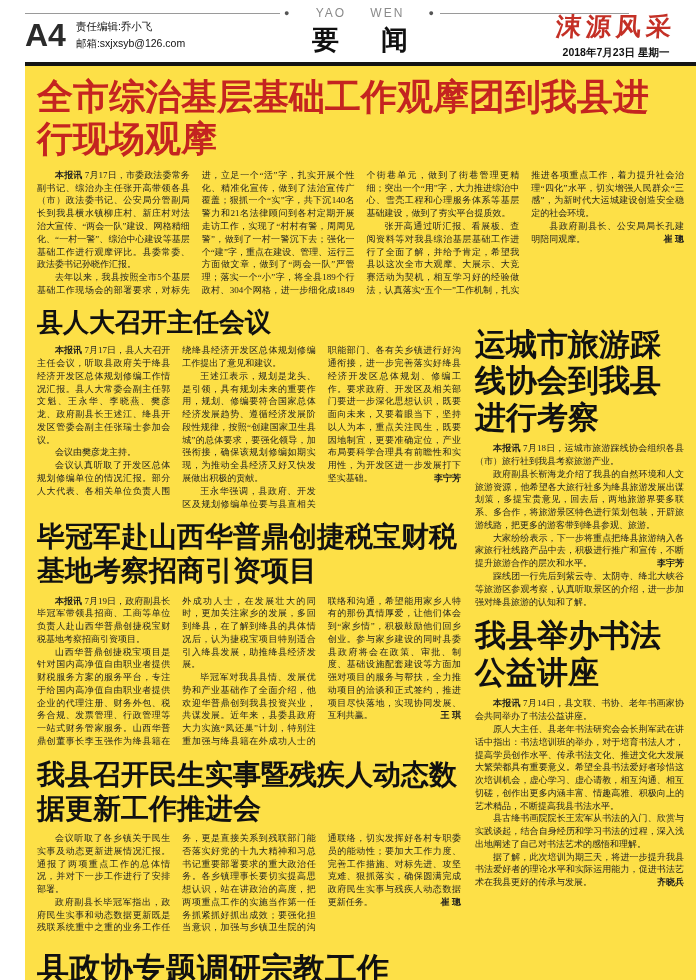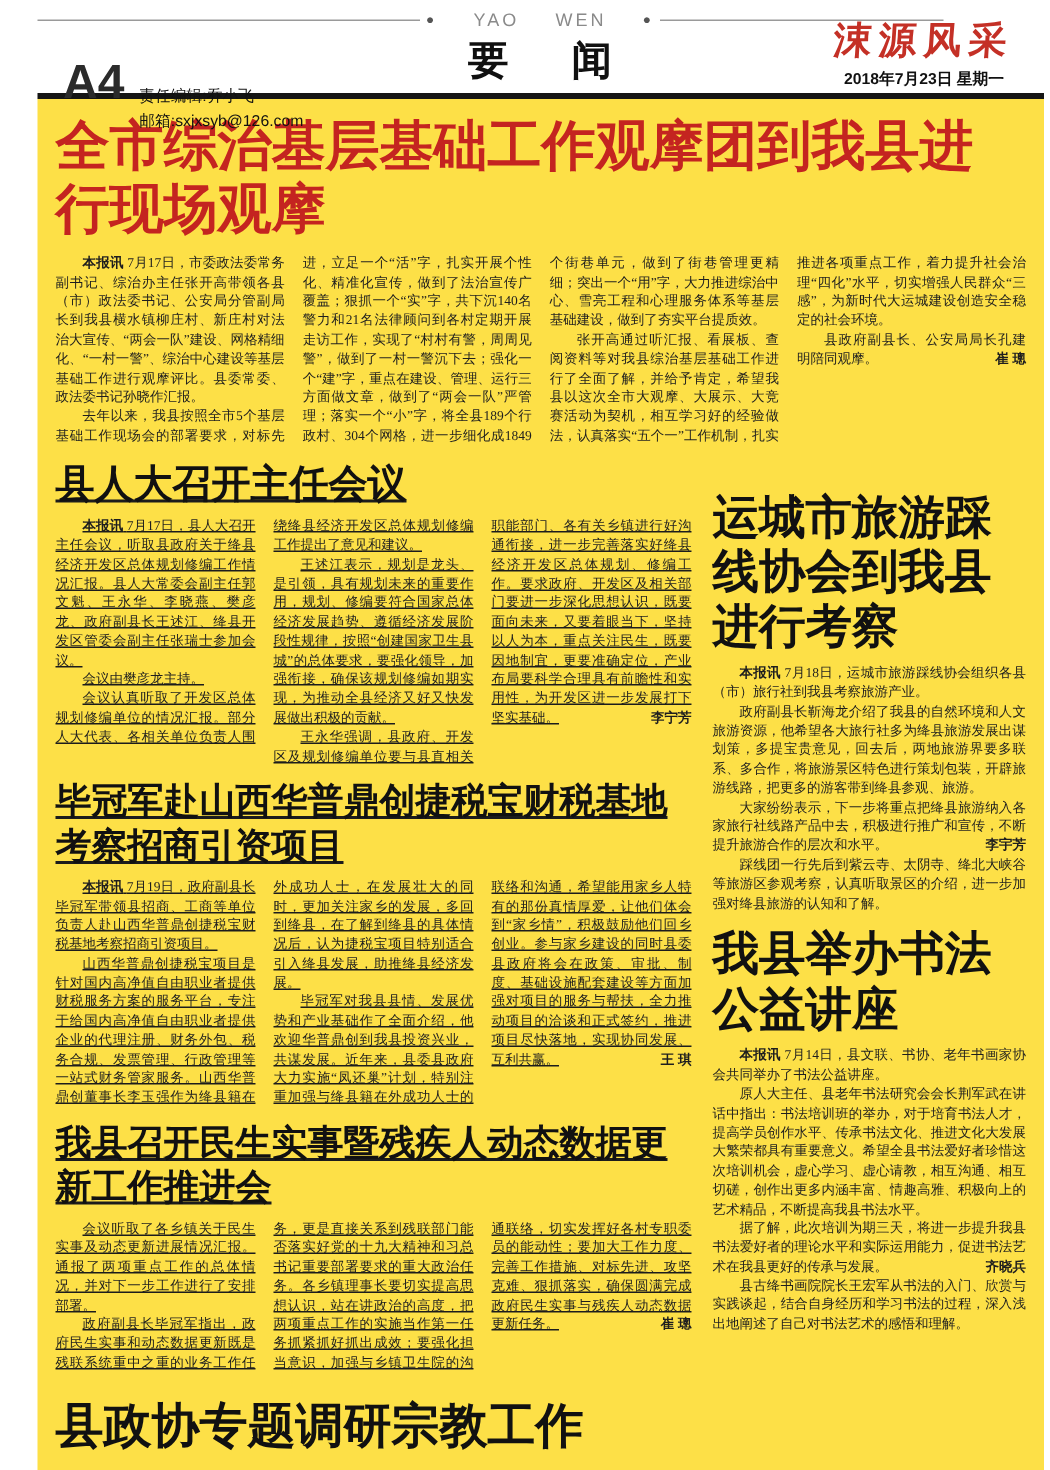--- a/index.html
+++ b/index.html
@@ -2,51 +2,51 @@
 <html><head>
 <meta charset="utf-8">
 <style>
   html,body{margin:0;padding:0;}
   body{width:700px;height:980px;background:#ffffff;font-family:"Liberation Serif",serif;color:#1c1c1c;overflow:hidden;}
   .sheet{position:relative;width:700px;height:980px;background:#fff;overflow:hidden;}
 
   
   .header{position:relative;margin:8px 4px 0 25px;height:52px;}
   .header-rule{position:absolute;top:5px;left:0;width:604px;height:1px;background:#9a9a9a;}
-  .hdr-left{position:absolute;left:17px;top:10px;display:flex;align-items:center;gap:10px;}
+  .hdr-left{position:absolute;left:0;top:10px;display:flex;align-items:center;gap:10px;}
   .page-code{font-family:"Liberation Sans",sans-serif;font-weight:bold;font-size:32px;line-height:1;color:#2b2b2b;}
-  .editor-box{font-size:10.5px;line-height:1.6;color:#111;font-family:"Liberation Sans",sans-serif;margin-top:38px;}
+  .editor-box{font-size:10.5px;line-height:1.6;color:#111;font-family:"Liberation Sans",sans-serif;}
   .hdr-center{position:absolute;left:255px;top:-2px;width:160px;text-align:center;}
   .pinyin-row{display:flex;justify-content:space-between;align-items:center;color:#8a8a8a;font-family:"Liberation Sans",sans-serif;font-size:12px;letter-spacing:2px;background:#fff;padding:0 4px;}
   .pinyin-row .dot{color:#555;font-size:9px;}
   .section-name{display:flex;justify-content:center;gap:42px;font-size:27px;font-weight:bold;color:#101010;margin-top:2px;font-family:"Liberation Serif",serif;}
   .hdr-right{position:absolute;right:20px;top:2px;text-align:center;}
   .masthead{color:#c43026;font-size:25px;font-weight:bold;letter-spacing:5px;font-family:"Liberation Serif",serif;transform:skewX(-4deg);}
   .date-line{font-size:10.5px;font-weight:bold;color:#111;margin-top:3px;font-family:"Liberation Sans",sans-serif;}
   .black-bar{margin:2px 4px 0 25px;height:4px;background:#151515;}
 
   
   .content{margin:0 4px 14px 25px;background:#fde047;padding:8px 12px 10px;height:916px;overflow:hidden;box-sizing:border-box;}
 
   .hl{font-family:"Liberation Sans",sans-serif;font-weight:bold;color:#111;line-height:1.22;margin:0;}
   .hl-red{color:#c42420;font-size:36px;line-height:1.18;margin:2px 0 8px;}
   .hl-renda{font-size:26px;margin:0 0 6px;}
-  .hl-mid{font-size:24px;margin:0 0 6px;}
+  .hl-mid{font-size:28px;margin:0 0 6px;}
   .hl-rail{font-size:31px;margin:0 0 6px;line-height:1.18;}
   .hl-bottom{font-size:32px;margin:0 0 6px;width:63%;}
 
   .body-txt{font-size:9px;line-height:1.42;color:#1e1e1e;}
   .body-txt p{margin:0;text-indent:2em;text-align:justify;}
   .lead-body{column-count:4;column-gap:12px;}
   .cols3{column-count:3;column-gap:12px;}
   .dispatch{font-weight:bold;font-family:"Liberation Sans",sans-serif;}
   .byline{float:right;font-weight:bold;font-family:"Liberation Sans",sans-serif;padding-left:8px;}
 
   .mid{display:flex;gap:14px;margin-top:10px;}
-  .mid-left{width:424px;flex:none;text-decoration:underline;}
+  .mid-left{width:424px;flex:none;}
   .mid-right{flex:1;min-width:0;margin-top:20px;}
   .sect{margin-bottom:10px;}
   .bottom{margin-top:6px;}
 </style>
 </head>
 <body>
 
 <div class="sheet">
 
   <div class="header">
@@ -136,22 +136,22 @@
             <p><span>大家纷纷表示，下一步将重点把绛县旅游纳入各家旅行社线路产品中去，积极进行推广和宣传，不断提升旅游合作的层次和水平。</span><b class="byline">李宇芳</b></p>
             <p><span>踩线团一行先后到紫云寺、太阴寺、绛北大峡谷等旅游区参观考察，认真听取景区的介绍，进一步加强对绛县旅游的认知和了解。</span></p>
           </div>
         </div>
 
         <div class="sect">
           <h2 class="hl hl-rail">我县举办书法公益讲座</h2>
           <div class="body-txt">
             <p><b class="dispatch">本报讯</b> <span>7月14日，县文联、书协、老年书画家协会共同举办了书法公益讲座。</span></p>
             <p><span>原人大主任、县老年书法研究会会长荆军武在讲话中指出：书法培训班的举办，对于培育书法人才，提高学员创作水平、传承书法文化、推进文化大发展大繁荣都具有重要意义。希望全县书法爱好者珍惜这次培训机会，虚心学习、虚心请教，相互沟通、相互切磋，创作出更多内涵丰富、情趣高雅、积极向上的艺术精品，不断提高我县书法水平。</span></p>
+            <p><span>县古绛书画院院长王宏军从书法的入门、欣赏与实践谈起，结合自身经历和学习书法的过程，深入浅出地阐述了自己对书法艺术的感悟和理解。</span></p>
             <p><span>据了解，此次培训为期三天，将进一步提升我县书法爱好者的理论水平和实际运用能力，促进书法艺术在我县更好的传承与发展。</span><b class="byline">齐晓兵</b></p>
-            <p><span>县古绛书画院院长王宏军从书法的入门、欣赏与实践谈起，结合自身经历和学习书法的过程，深入浅出地阐述了自己对书法艺术的感悟和理解。</span></p>
           </div>
         </div>
 
       </div>
     </div>
 
     <div class="bottom">
       <h2 class="hl hl-bottom">县政协专题调研宗教工作</h2>
 
     </div>

